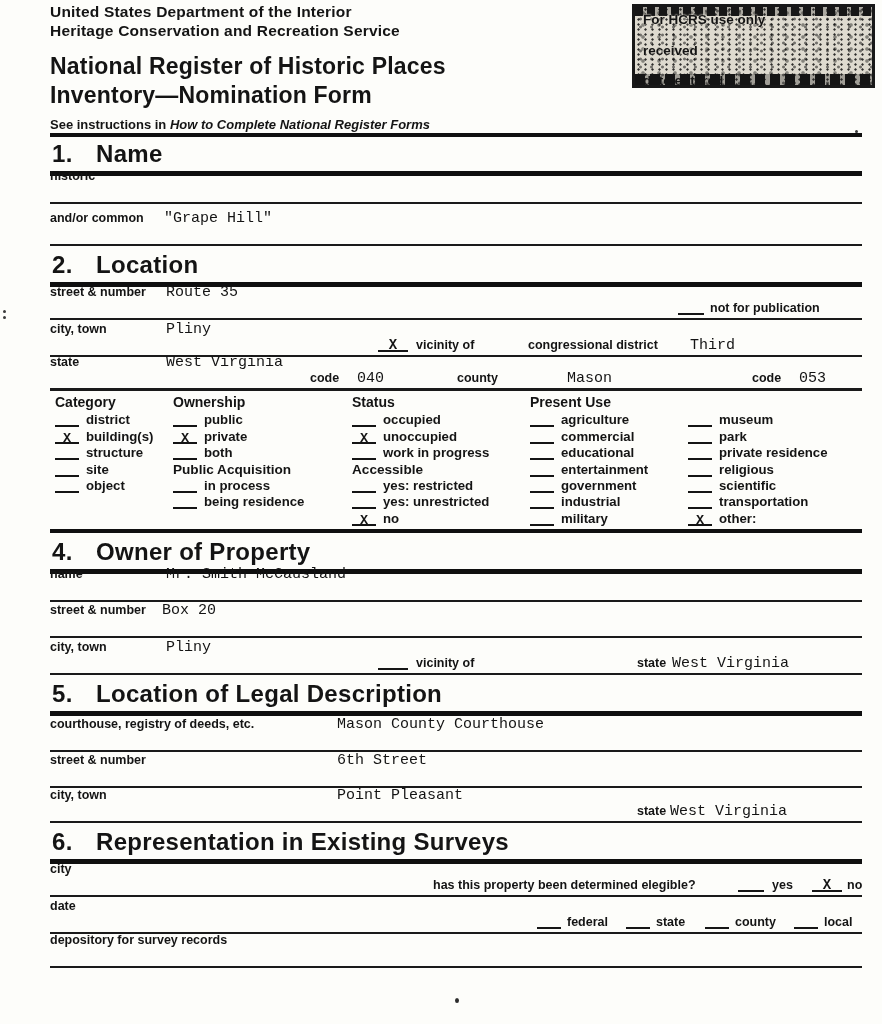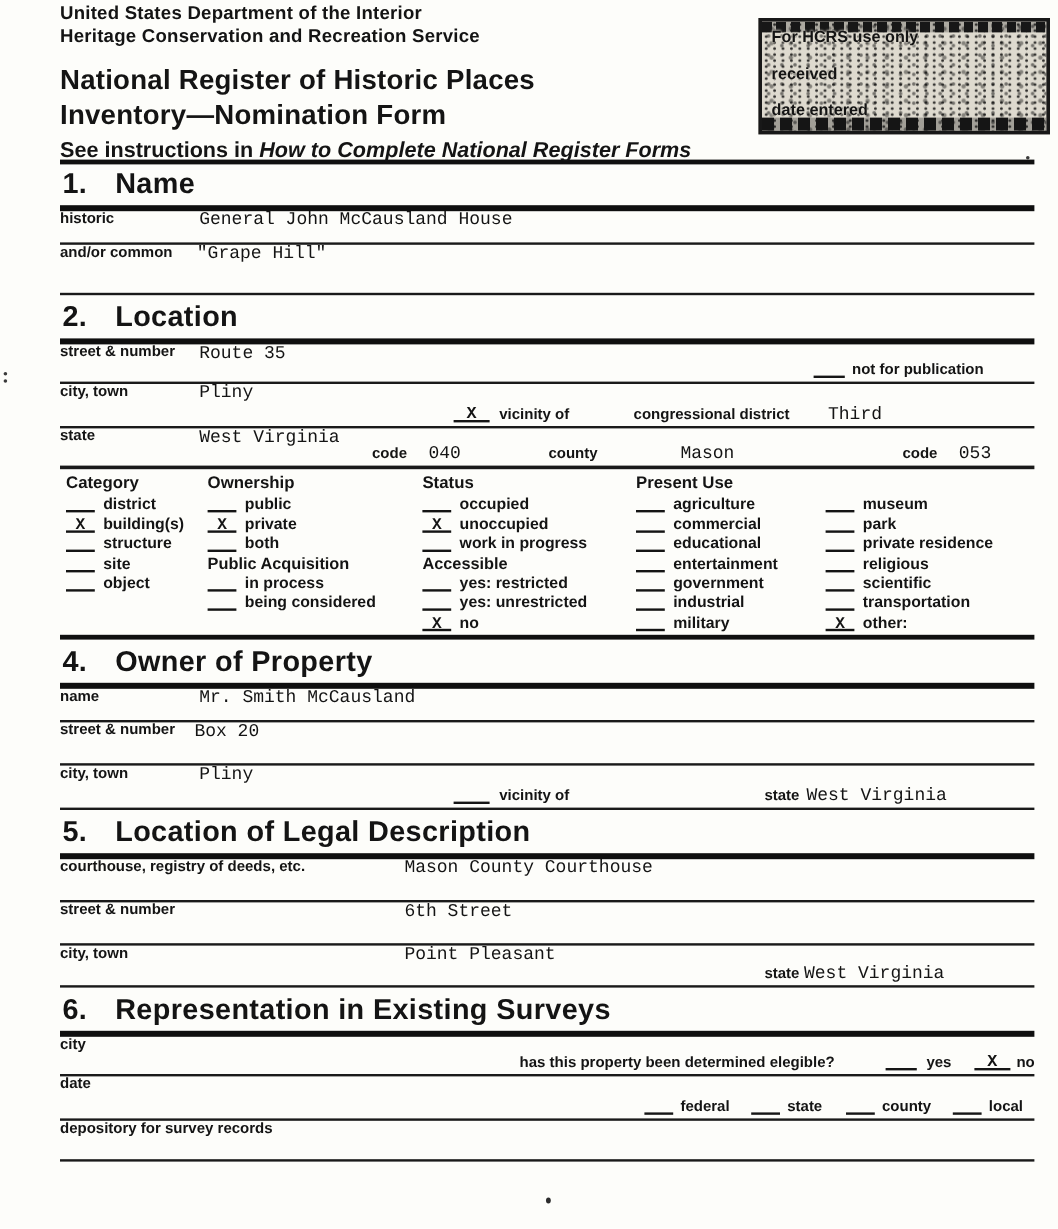--- a/index.html
+++ b/index.html
@@ -6,28 +6,28 @@
   .page {
     position:relative; width:882px; height:1024px; overflow:hidden;
     background:#fdfdfa; color:#141414;
     font-family:"Liberation Sans", sans-serif;
   }
   .content { position:absolute; left:50px; top:0; width:812px; }
 
   
   .agency { margin-top:2px; font-size:15.5px; font-weight:bold; line-height:19px; letter-spacing:0.2px; }
   .form-title { margin-top:12px; font-size:23px; font-weight:bold; line-height:29px; letter-spacing:0.2px; }
-  .instr { margin-top:7px; font-size:18px; font-weight:bold; line-height:16px; }
+  .instr { margin-top:7px; font-size:13px; font-weight:bold; line-height:16px; }
   .instr .it { font-style:italic; }
   .topbar { margin-top:0; border-top:4px solid #101010; height:0; margin-top:0; }
   .instr-block { margin-bottom:0; }
 
   
   .stamp {
-    position:absolute; left:582px; top:15px; width:243px; height:97px;
+    position:absolute; left:582px; top:4px; width:243px; height:84px;
     box-sizing:border-box; border:3px solid #181818;
     background-color:#dedacf;
     background-image:
       radial-gradient(circle, rgba(15,15,15,0.85) 0.8px, transparent 1.5px),
       radial-gradient(circle, rgba(25,25,25,0.55) 1px, transparent 1.9px),
       radial-gradient(circle, rgba(0,0,0,0.4) 1.3px, transparent 2.3px);
     background-size: 7px 5px, 11px 8px, 16px 12px;
     padding:6px 16px 0 8px; overflow:hidden;
   }
   .stamp::before {
@@ -46,22 +46,22 @@
   .sec-head {
     border-bottom:5px solid #0f0f0f;
     font-size:24px; font-weight:bold; line-height:26px; letter-spacing:0.3px;
     padding:6px 0 4px 2px;
   }
   .sec-head.first { padding-top:4px; }
   .sec-num { display:inline-block; width:44px; }
 
   
   .frow {
-    position:relative; display:flex; 
-    border-bottom:2px solid #1a1a1a; box-sizing:border-box; padding-bottom:4px;
+    position:relative; display:flex; align-items:flex-end;
+    border-bottom:2px solid #1a1a1a; box-sizing:border-box; padding-bottom:19px;
     white-space:nowrap;
   }
   .flabel { font-size:12.5px; font-weight:bold; line-height:13px; flex:0 0 auto; }
   .lblw  { width:108px; }
   .lblw5 { width:287px; }
   .fvalue {
     font-family:"Liberation Mono","DejaVu Sans Mono",monospace;
     font-size:15px; line-height:15px; margin-bottom:-1px; font-weight:500;
   }
   .abs { position:absolute; bottom:3px; }
@@ -126,21 +126,20 @@
       </div>
     </div>
 
     <div class="topbar"></div>
 
     <div class="sec-head first">
       <span class="sec-num">1.</span><span>Name</span>
     </div>
     <div class="frow h28">
       <span class="flabel lblw">historic</span>
-      <span class="fvalue gap8">General John McCausland House</span>
     </div>
     <div class="frow h42">
       <span class="flabel lblw">and/or common</span>
       <span class="fvalue gap6">"Grape Hill"</span>
     </div>
 
     <div class="sec-head">
       <span class="sec-num">2.</span><span>Location</span>
     </div>
     <div class="frow h33">
@@ -206,21 +205,21 @@
             <span class="bl2"></span>
             <span>both</span>
           </div>
         <div class="citem csub">Public Acquisition</div>
         <div class="citem">
             <span class="bl2"></span>
             <span>in process</span>
           </div>
         <div class="citem">
             <span class="bl2"></span>
-            <span>being considered</span>
+            <span>being residence</span>
           </div>
       </div>
       <div class="ccol3">
         <div class="chd">Status</div>
         <div class="citem">
             <span class="bl2"></span>
             <span>occupied</span>
           </div>
         <div class="citem">
             <span class="bl2">X</span>

